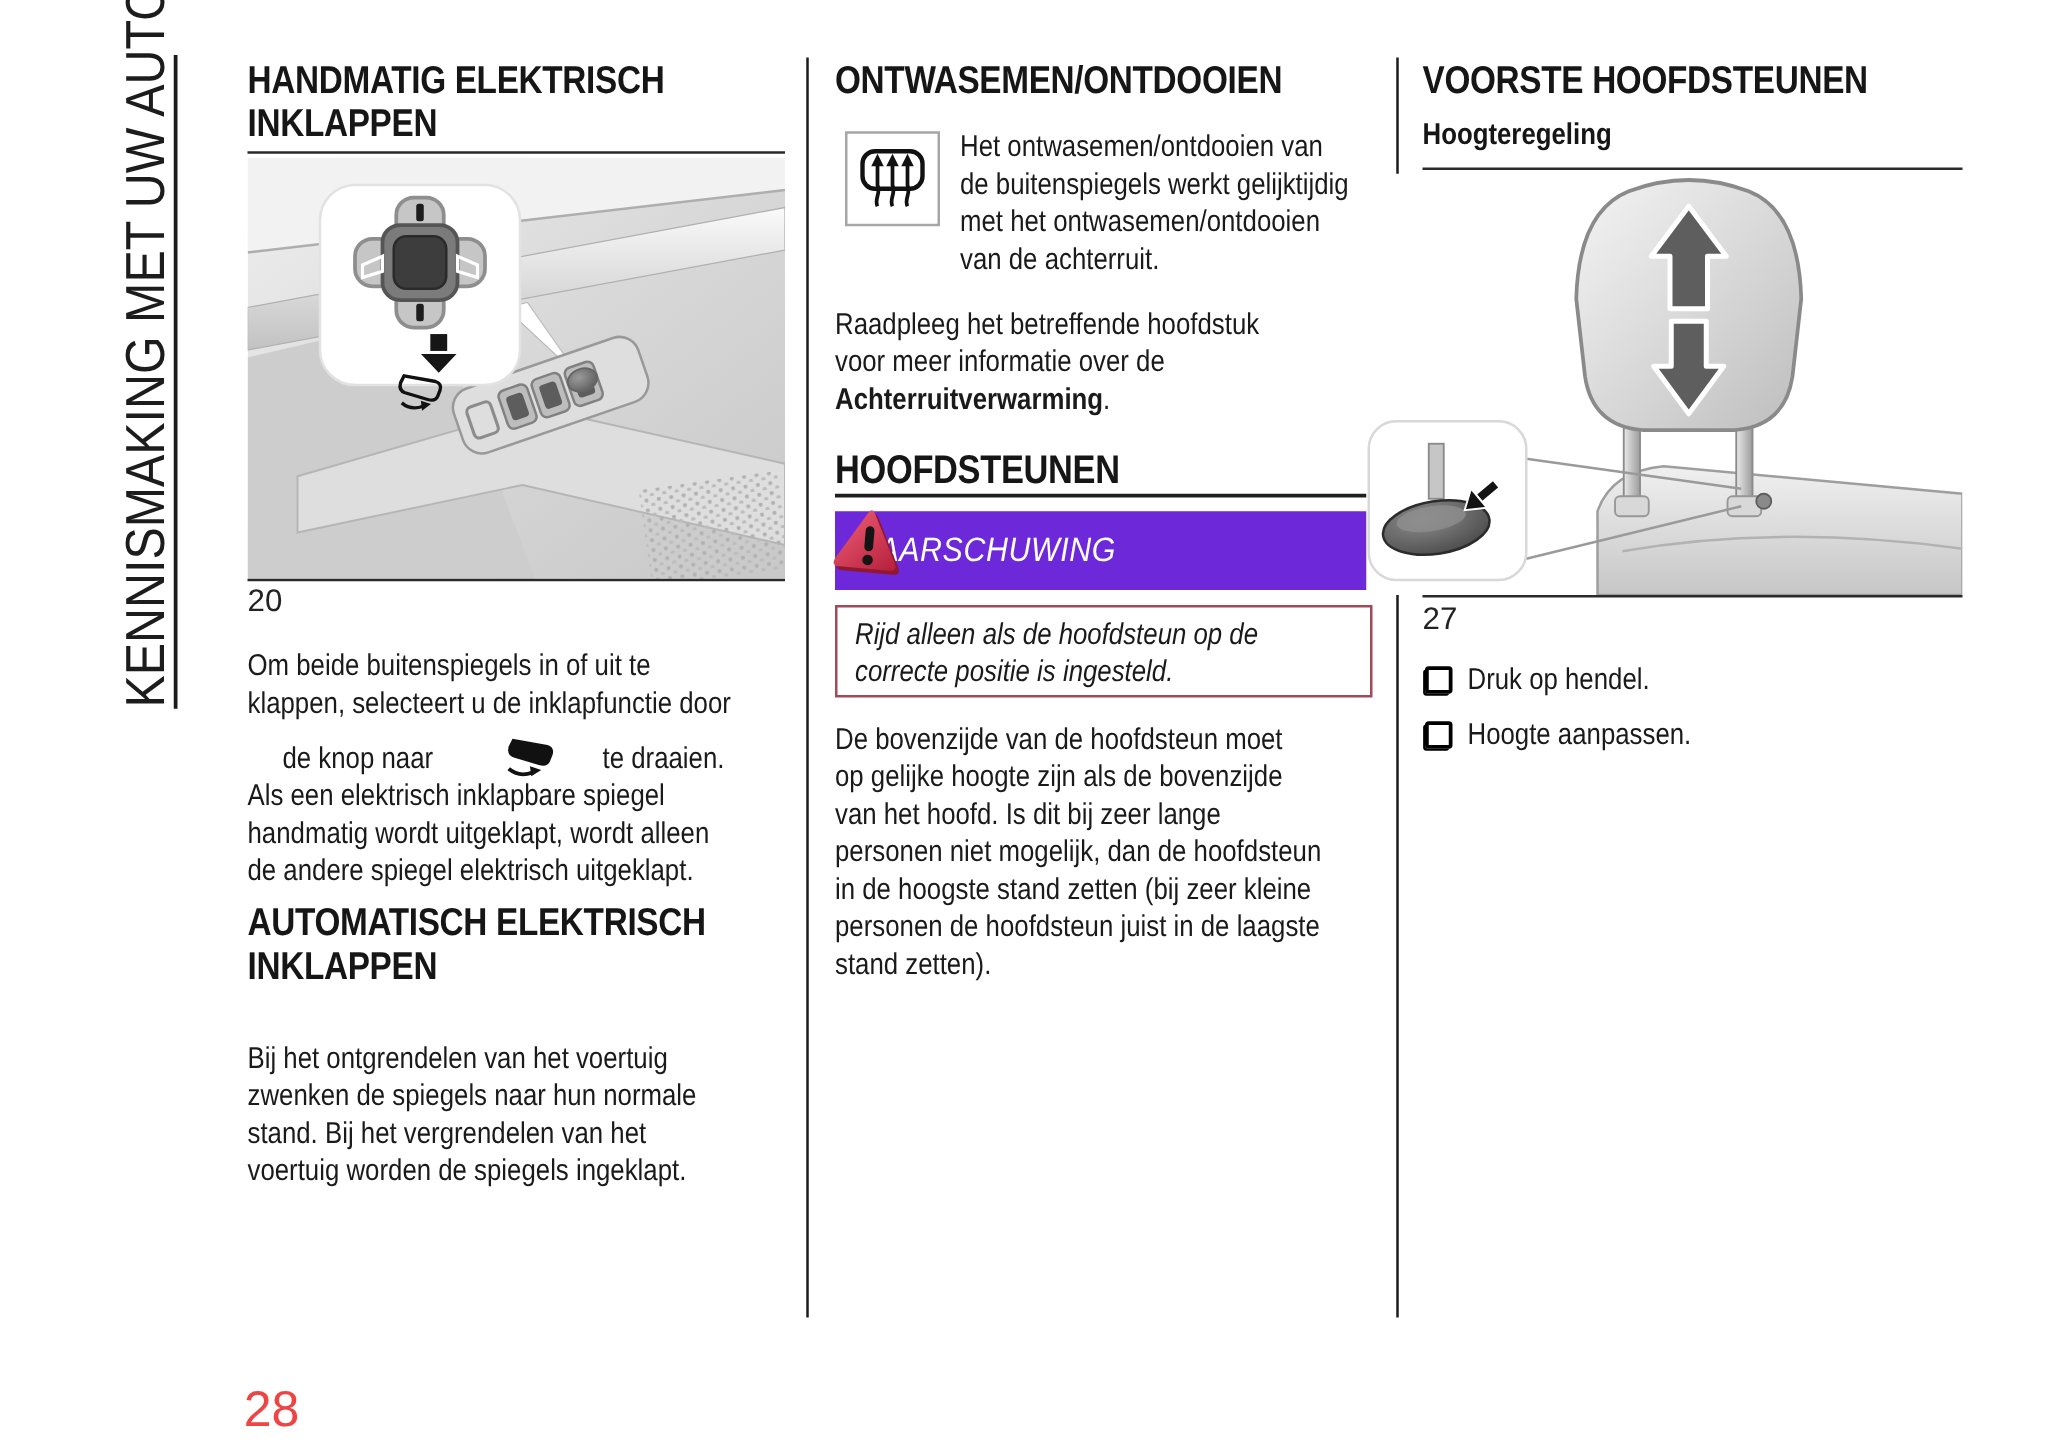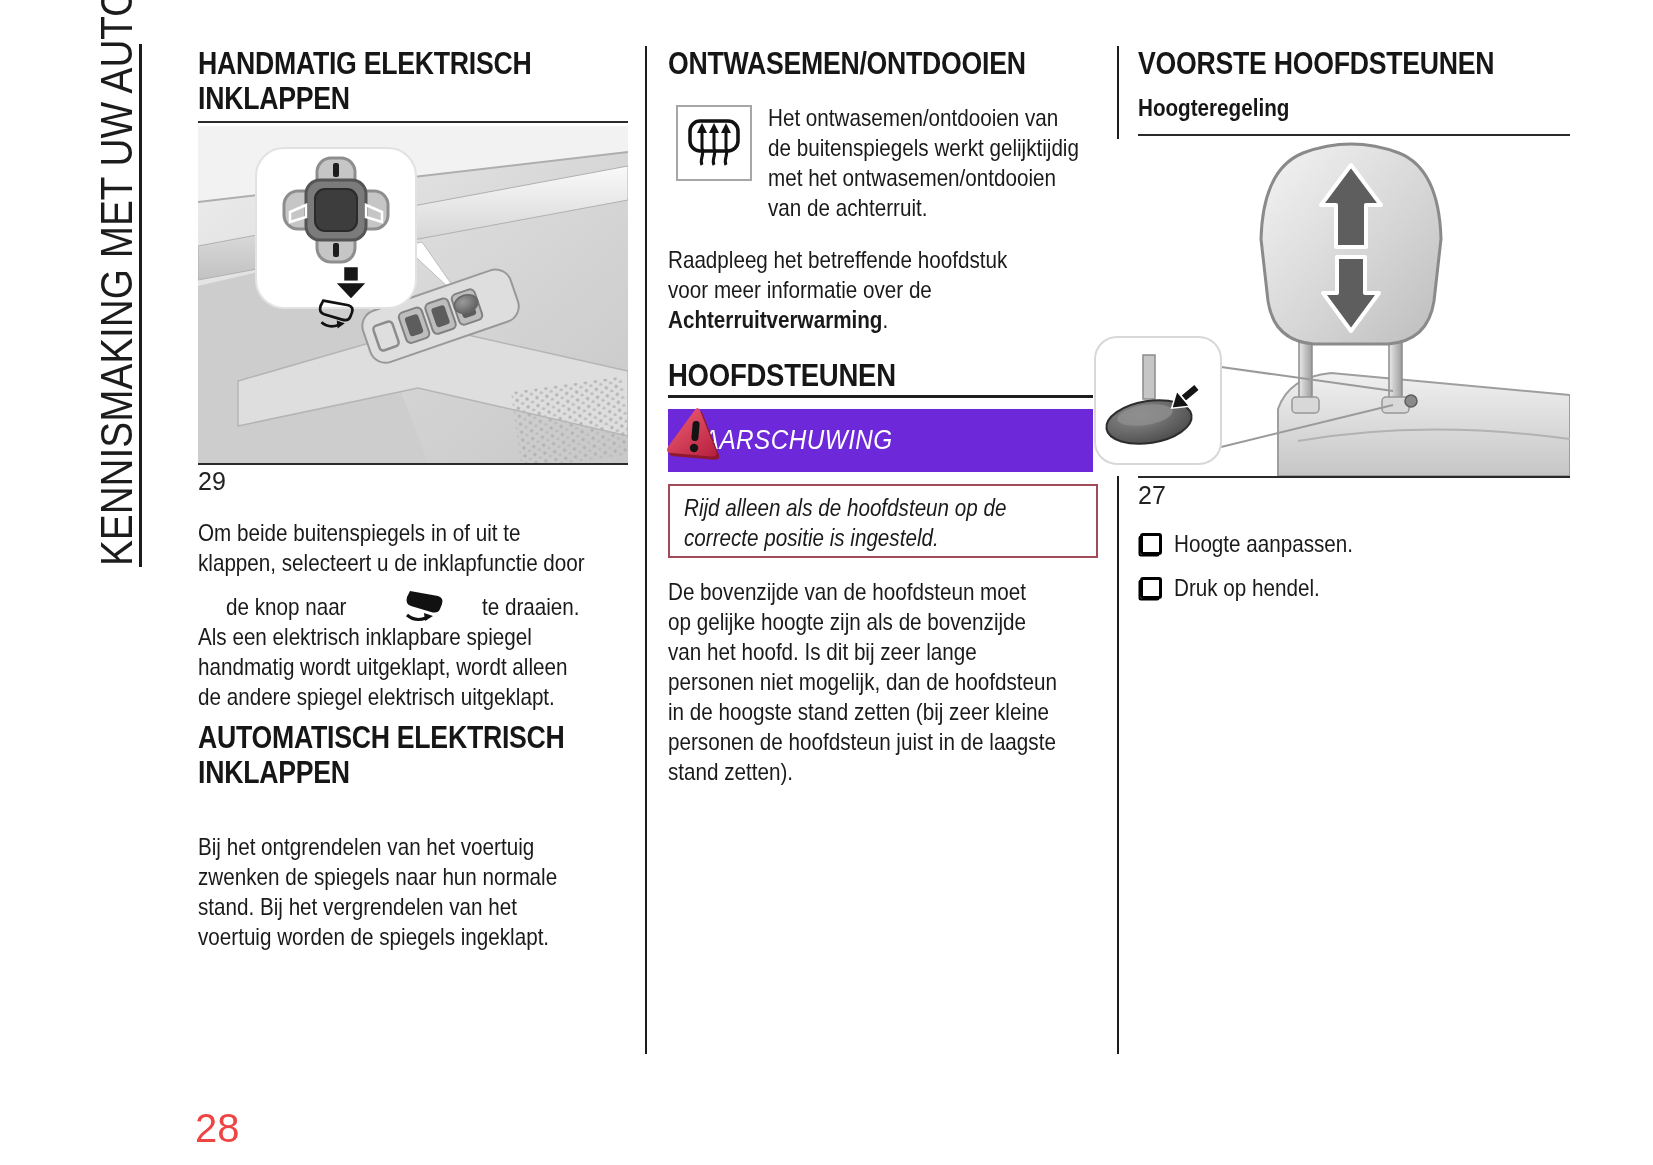--- a/index.html
+++ b/index.html
@@ -113,21 +113,21 @@
 
         <g transform="translate(118,172) scale(0.9)">
           <path d="M8 3 L36 8 Q42 10 40 16 L38 21 Q36 26 29 24 L9 18 Q3 16 5 9 Z" fill="none" stroke="#111" stroke-width="3"></path>
           <path d="M6 27 Q14 34 25 30" fill="none" stroke="#111" stroke-width="3"></path>
           <polygon points="24,34 32,28 23,25" fill="#111"></polygon>
         </g>
       </g>
     </svg>
   </div>
   <div class="abs rule" style="left:198px;top:463px;width:430px;"></div>
-  <div class="abs caption" style="left:198px;top:467px;">29</div>
+  <div class="abs caption" style="left:198px;top:467px;">20</div>
 
   <div class="abs body-t" style="left:198px;top:518px;width:430px;">
     <div class="line cond">Om beide buitenspiegels in of uit te</div>
     <div class="line cond">klappen, selecteert u de inklapfunctie door</div>
     <div class="iconline">
       <span class="cond" style="display:inline-block;"></span>
       <span class="cond" style="display:inline-block;">de knop naar</span>
       <svg width="44" height="34" viewBox="0 0 44 34">
         <path d="M8 3 L36 8 Q42 10 40 16 L38 21 Q36 26 29 24 L9 18 Q3 16 5 9 Z" fill="#111"></path>
         <path d="M5 27 Q13 34 24 30" fill="none" stroke="#111" stroke-width="3"></path>
@@ -273,23 +273,23 @@
         </g>
       </g>
     </svg>
   </div>
   <div class="abs rule" style="left:1138px;top:476px;width:432px;"></div>
   <div class="abs caption" style="left:1138px;top:481px;">27</div>
 
   <div class="abs body-t" style="left:1138px;top:528px;width:432px;">
     <div class="step" style="margin-bottom:12px;">
       <span class="chk"></span>
-      <span class="cond" style="display:inline-block;">Hoogte aanpassen.</span>
+      <span class="cond" style="display:inline-block;">Druk op hendel.</span>
     </div>
     <div class="step" style="margin-bottom:12px;">
       <span class="chk"></span>
-      <span class="cond" style="display:inline-block;">Druk op hendel.</span>
+      <span class="cond" style="display:inline-block;">Hoogte aanpassen.</span>
     </div>
   </div>
 
   <div class="abs pagenum" style="left:195px;top:1106px;">28</div>
 
 </div>
 
 </body></html>

